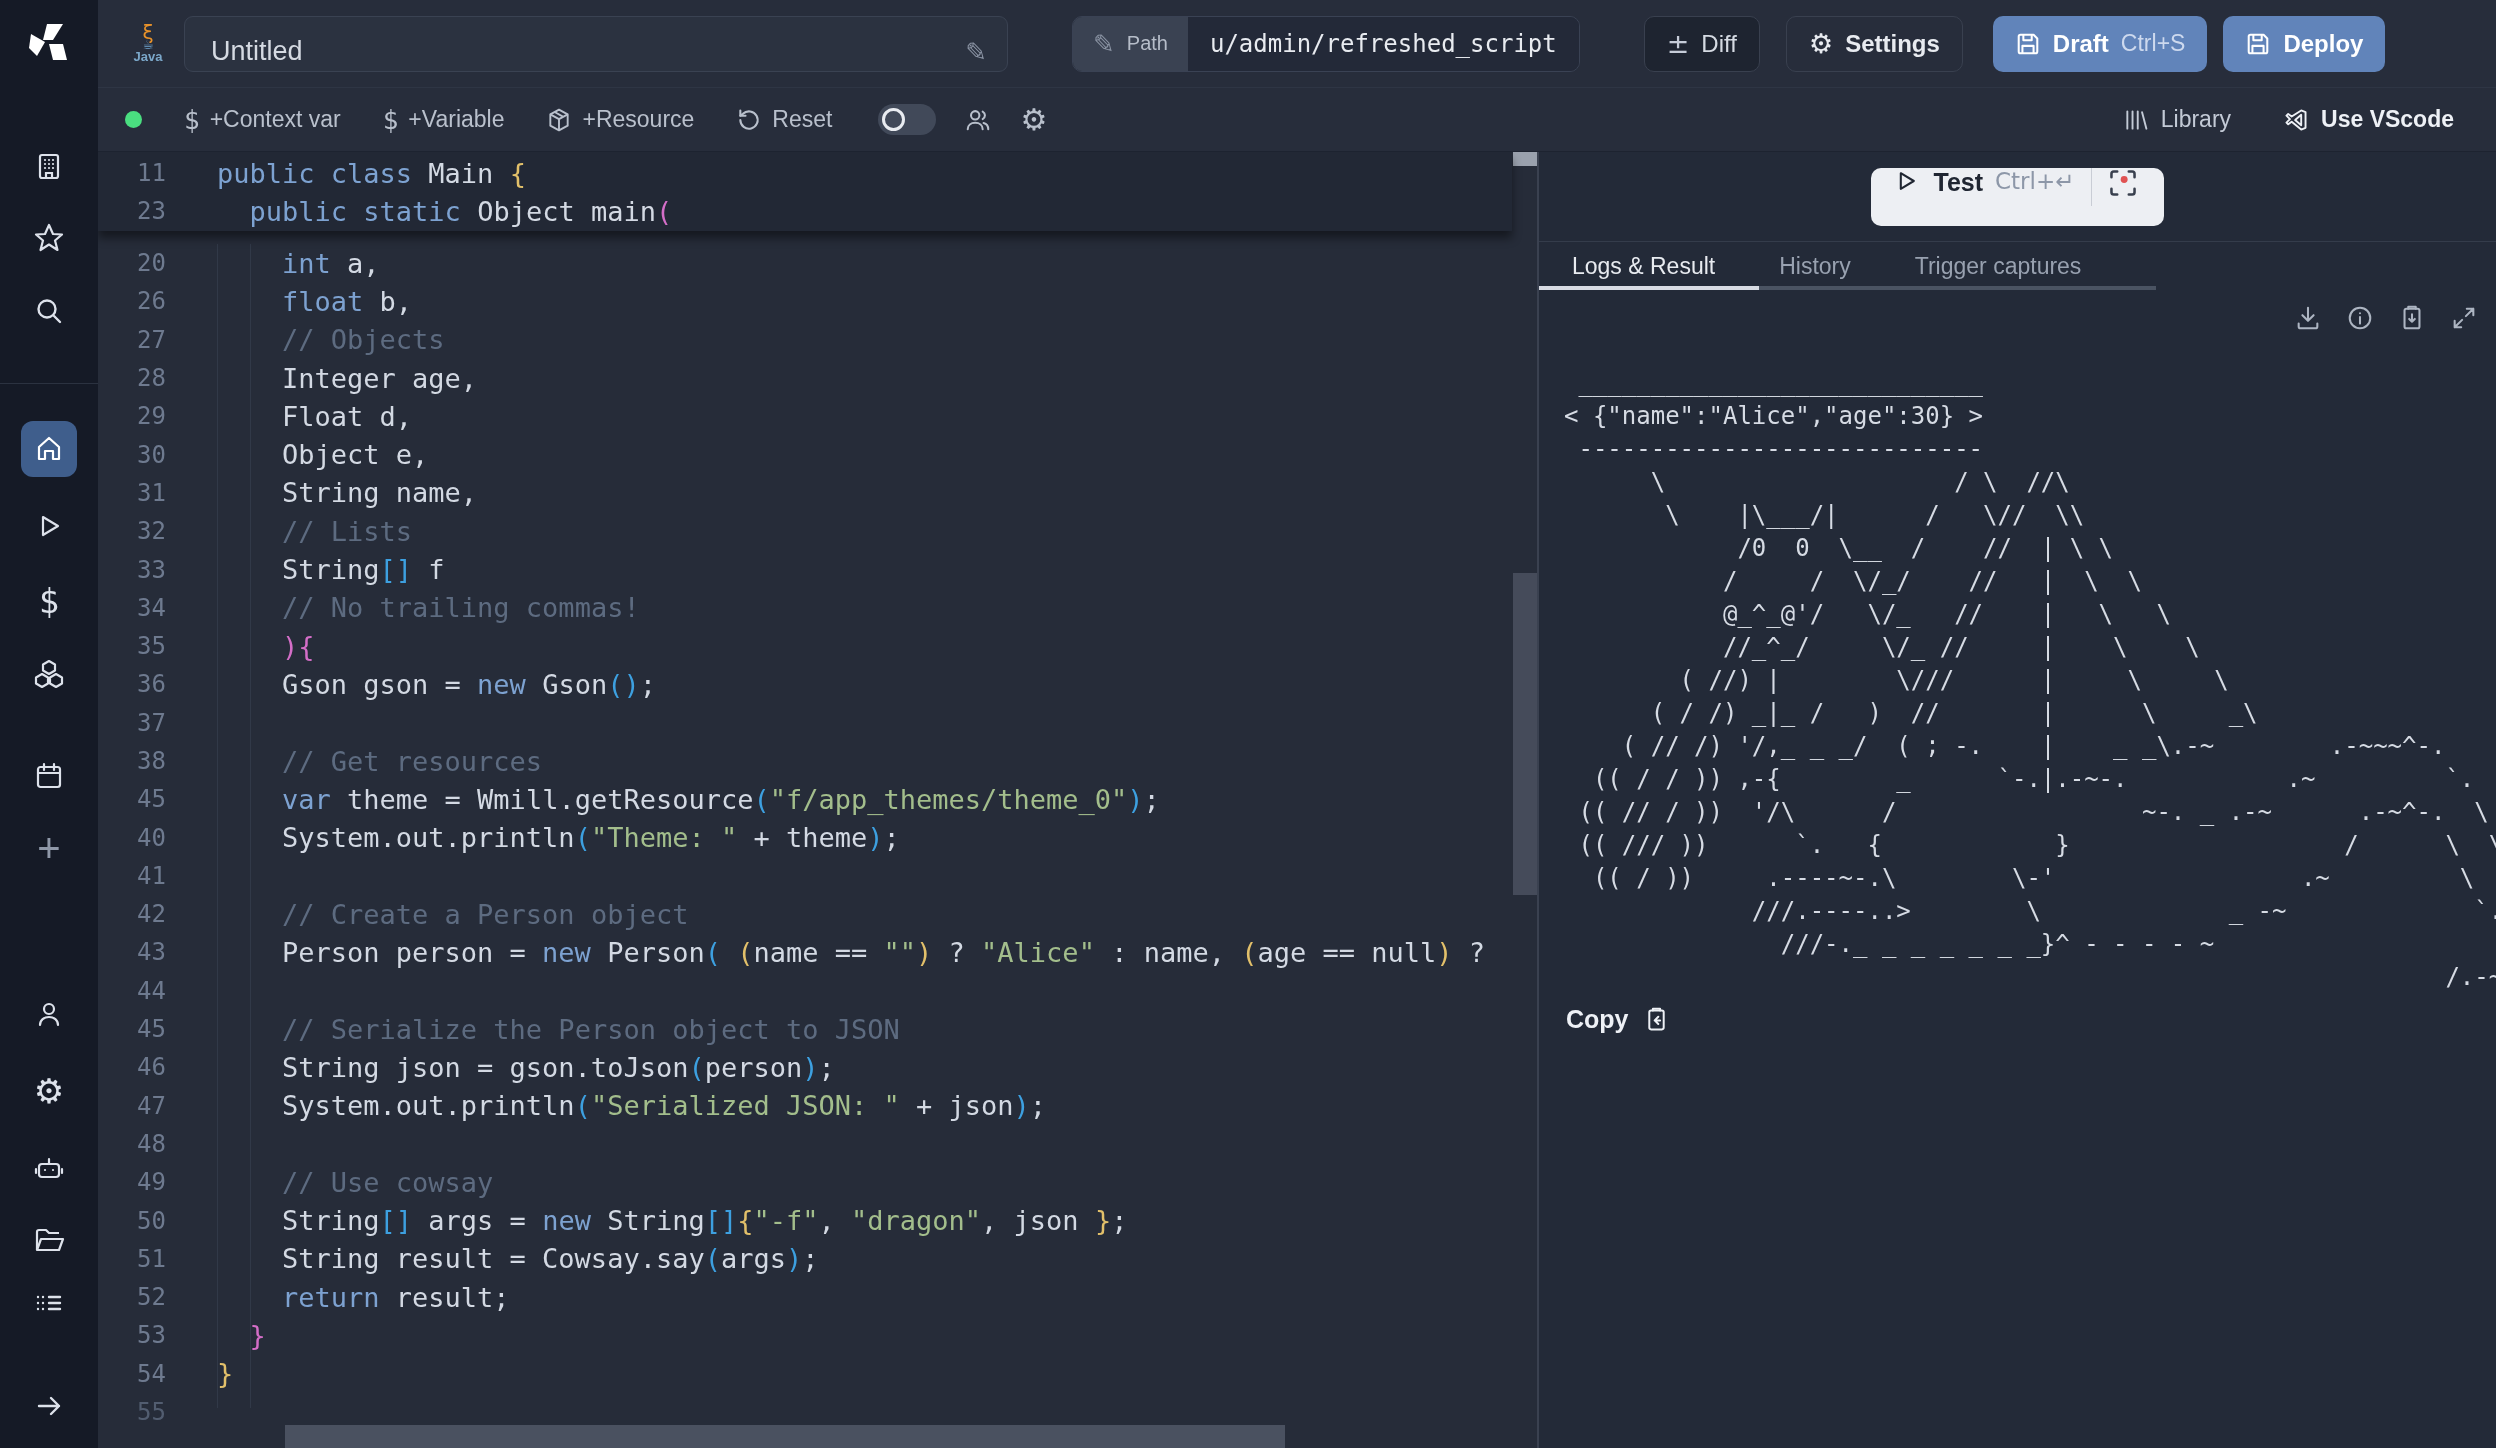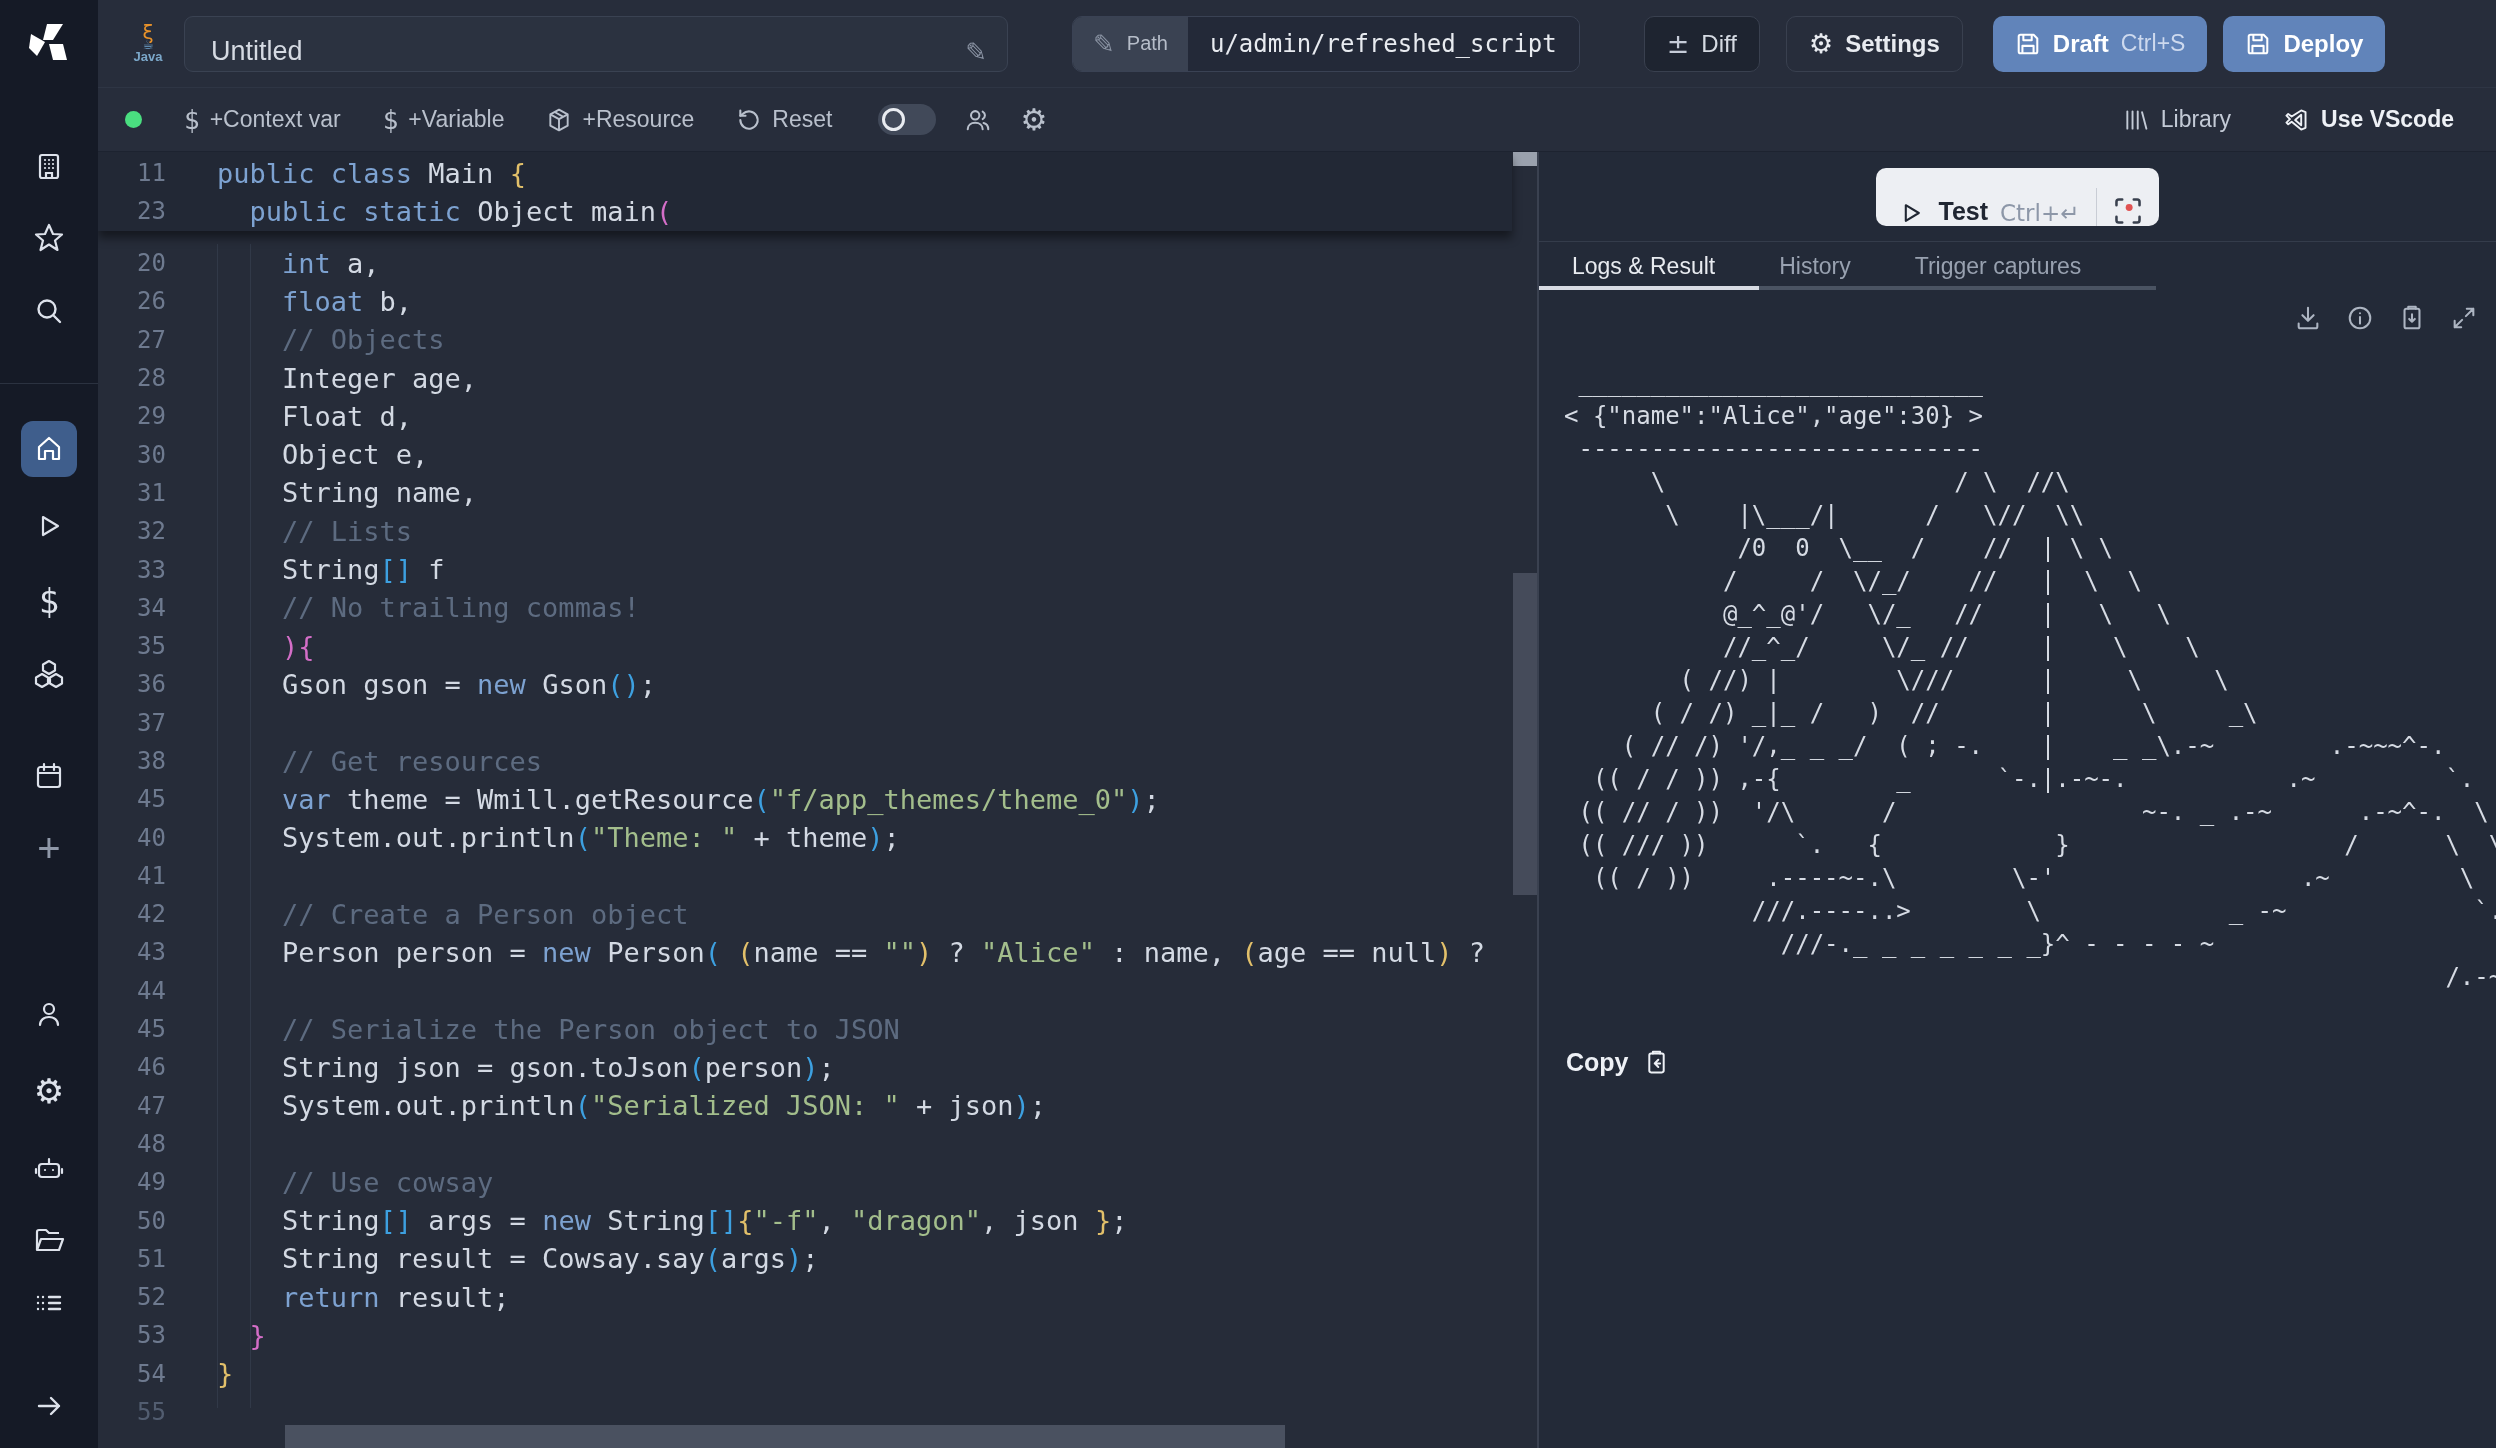--- a/index.html
+++ b/index.html
@@ -70,37 +70,37 @@
   .sticky { position:absolute; top:0; left:0; right:25px; background:#222835;
             box-shadow:0 7px 9px rgba(0,0,0,.45); z-index:5; padding-top:2px; }
   .lines { position:absolute; top:92px; left:0; right:25px; bottom:0; overflow:hidden; }
   .vthumb { position:absolute; right:0; top:421px; width:24px; height:322px; background:#454b5a; }
   .vmark  { position:absolute; right:0; top:0; width:24px; height:14px; background:#9aa1ad; }
   .hthumb { position:absolute; left:187px; bottom:0; width:1000px; height:23px; background:#4a5160; }
 
   
   .panel { position:absolute; left:1537px; top:152px; right:0; bottom:0; background:#232a38; border-left:2px solid #3a4150; }
   .test-row { height:90px; border-bottom:1px solid #343c4b; display:flex; align-items:center; justify-content:center; }
-  .test-btn { display:flex; align-items:flex-end; background:#edeff3; border-radius:10px; height:58px;
-              padding:0 16px 0 22px; cursor:pointer; }
+  .test-btn { display:flex; align-items:flex-start; background:#edeff3; border-radius:10px; height:58px;
+              padding:0 26px 0 22px; cursor:pointer; }
   .test-btn .lbl { color:#202632; font-size:25px; font-weight:700; margin-left:14px; }
   .test-btn .kbd { color:#8d97a8; font-size:23px; margin-left:12px; }
   .test-sep { width:1px; height:38px; background:#c9cdd5; margin:0 16px; }
   .tabs { height:48px; position:relative; display:flex; gap:64px; padding-left:33px; align-items:center; }
   .tab { font-size:23px; color:#98a1b0; cursor:pointer; }
   .tab.active { color:#e8ebf0; }
   .tab-underline-active { position:absolute; left:0; bottom:0; width:220px; height:4px; background:#d7dbe3; }
   .tab-underline-rest { position:absolute; left:220px; bottom:0; width:397px; height:4px; background:#4a5362; }
   .pcontent { position:absolute; top:138px; left:0; right:0; bottom:0; }
   .result-icons { position:absolute; top:14px; right:18px; display:flex; gap:24px; color:#adb5c2; }
   .result-icons > span { cursor:pointer; }
   .output { position:absolute; top:77px; left:25px; right:0; height:630px;
             font:24px/33px "DejaVu Sans Mono",monospace; color:#d6dbe4; white-space:pre; overflow:hidden; }
   .copy-row { position:absolute; top:715px; left:27px; display:flex; align-items:center; gap:14px;
-              color:#eef1f6; font-size:25px; font-weight:700; cursor:pointer;margin-top:43px; }
+              color:#eef1f6; font-size:25px; font-weight:700; cursor:pointer; }
 </style>
 </head>
 <body>
 
 <aside class="sidebar">
   <span class="side-ic" style="top:42px">
     <svg width="40" height="40" viewBox="0 0 40 40" fill="#fff">
       <polygon points="18,2 34,2 24,18 14,18"></polygon>
       <polygon points="2,12 16,20 8,34 0,26"></polygon>
       <polygon points="20,22 34,22 38,38 24,38"></polygon>

